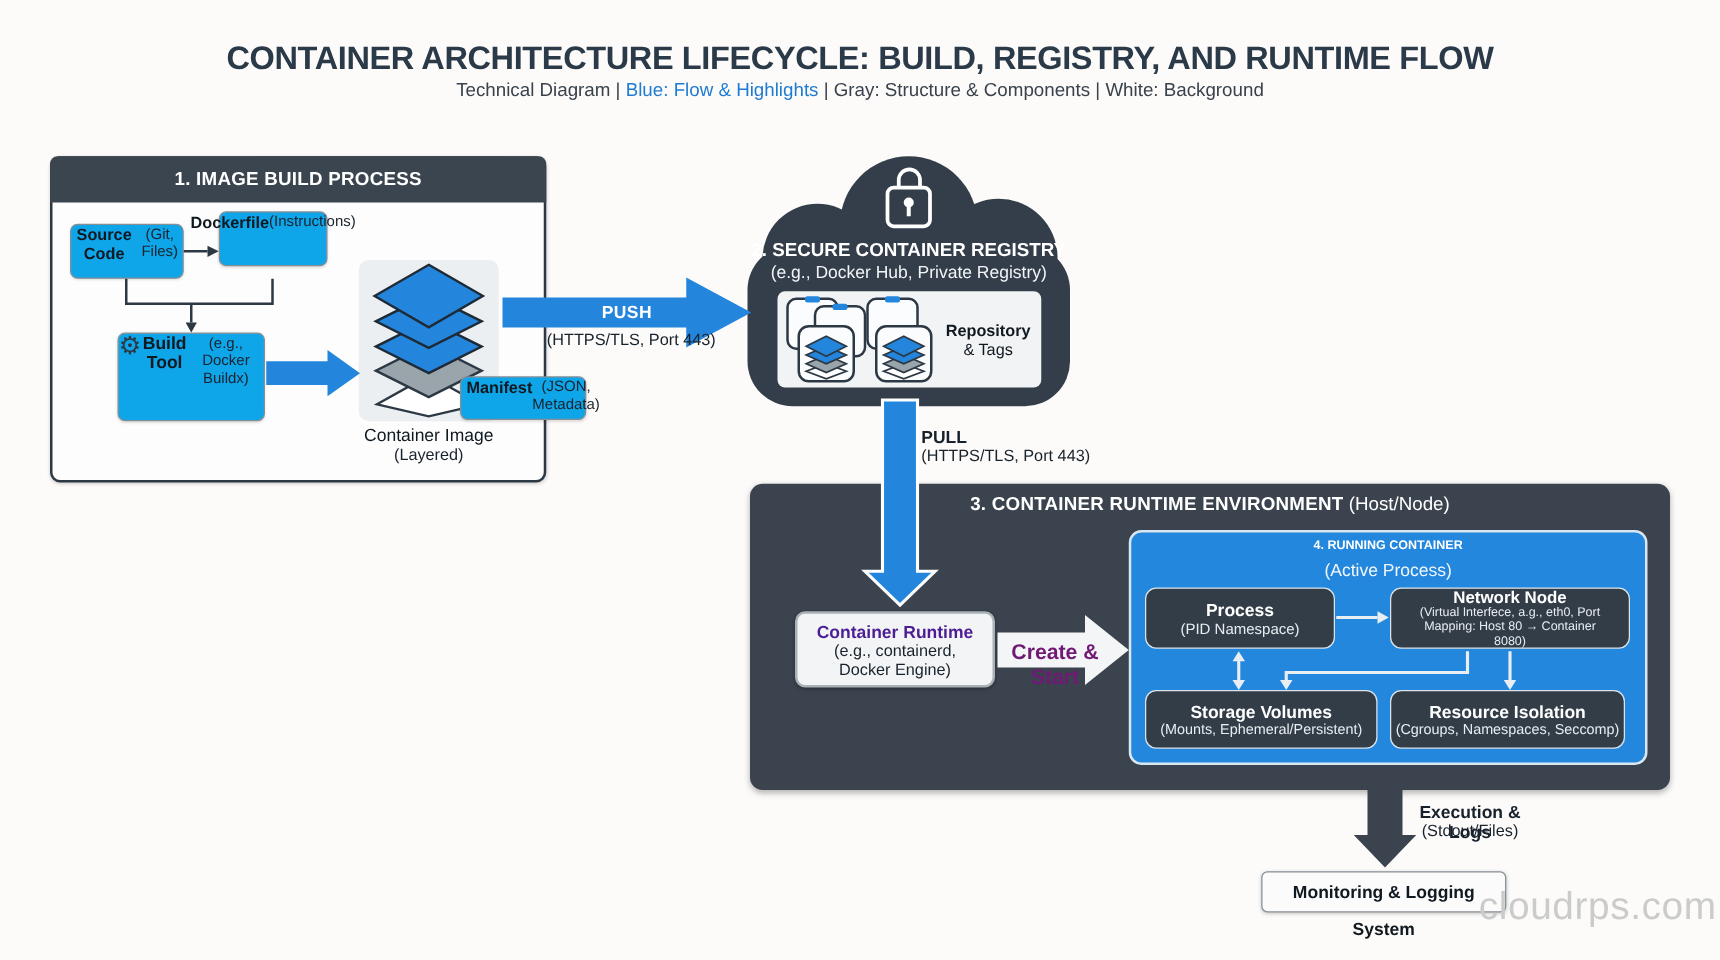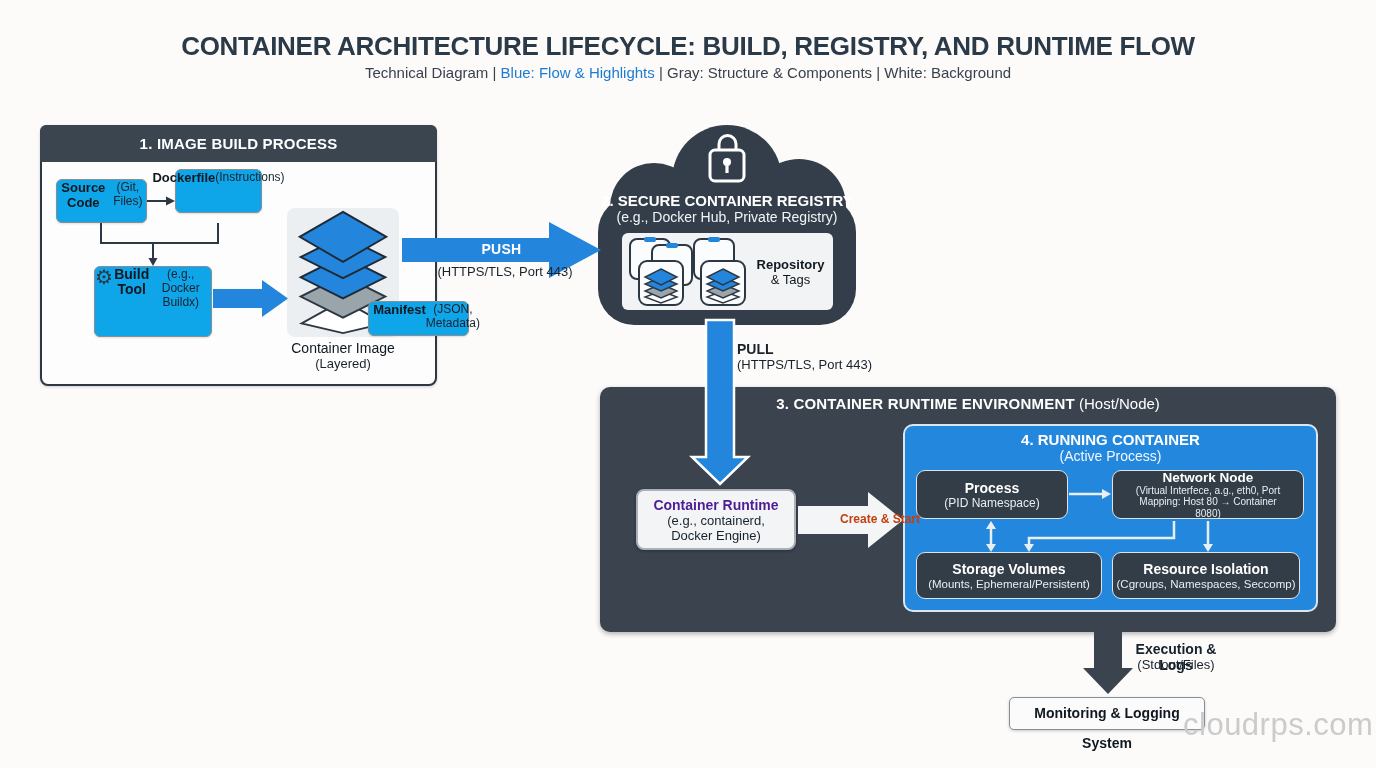--- a/index.html
+++ b/index.html
@@ -56,42 +56,42 @@
   .repo-label .t{font-weight:700;font-size:13px;color:#101820;line-height:15px;}
   .repo-label .s{font-size:13px;color:#101820;line-height:15px;}
   
   .box3{left:600px;top:387px;width:736px;height:245px;background:#3a434e;
     border-radius:10px;box-shadow:0 2px 5px rgba(0,0,0,.3);}
   .box3-title{left:600px;top:395px;width:736px;color:#fff;font-size:15px;z-index:2;}
   .box3-title b{font-weight:700;letter-spacing:.2px;}
   .blue-panel{left:903px;top:424px;width:415px;height:188px;background:#2487de;
     border:2px solid #d9e7f3;border-radius:10px;box-sizing:border-box;z-index:2;}
   .rc-title{left:903px;top:431px;width:415px;color:#fff;font-weight:700;
-    font-size:15px;z-index:3;}
+    font-size:10px;z-index:3;}
   .rc-sub{left:903px;top:448px;width:415px;color:#f2f7fb;font-size:14px;z-index:3;}
   .darkbox{background:#323d48;border:1.5px solid #dce4ea;border-radius:9px;
     box-sizing:border-box;display:flex;flex-direction:column;justify-content:center;
     color:#fff;z-index:3;}
   .darkbox .t{font-weight:700;font-size:14px;line-height:16px;}
   .darkbox .s{font-size:12px;line-height:14px;color:#e8edf2;}
   .proc{left:916px;top:470px;width:152px;height:49px;}
   .net{left:1112px;top:470px;width:192px;height:49px;}
   .net .t{font-size:13.5px;line-height:15px;}
   .net .s{font-size:10px;line-height:11.5px;padding:0 16px;}
   .stor{left:916px;top:552px;width:186px;height:47px;}
   .res{left:1112px;top:552px;width:188px;height:47px;}
   .stor .s,.res .s{font-size:11.5px;}
   .crt{left:636px;top:489px;width:160px;height:61px;background:#f2f4f5;
     border:2px solid #aab2b8;border-radius:8px;box-sizing:border-box;display:flex;
     flex-direction:column;justify-content:center;z-index:3;
     box-shadow:0 1px 3px rgba(0,0,0,.3);}
   .crt .t{font-weight:700;font-size:14px;line-height:16px;color:#4c1d95;}
   .crt .s{font-size:13px;line-height:15px;color:#18222c;}
-  .cs-label{left:824px;top:512px;width:112px;font-weight:700;font-size:12px;
-    color:#c2410c;z-index:6;}
+  .cs-label{left:788px;top:512px;width:112px;font-weight:700;font-size:17px;
+    color:#701a75;z-index:6;}
   
   .exec-label{left:1121px;top:641px;width:110px;font-weight:700;font-size:14px;
     color:#16212c;z-index:6;}
   .exec-sub{left:1121px;top:657px;width:110px;font-size:13px;color:#18222c;z-index:6;}
   .monitor{left:1009px;top:697px;width:196px;height:33px;background:#fbfbfb;
     border:1.5px solid #878f96;border-radius:5px;box-sizing:border-box;
     line-height:30px;font-weight:700;font-size:14px;color:#101820;z-index:6;
     box-shadow:0 1px 3px rgba(0,0,0,.2);}
   .watermark{left:1183px;top:707px;width:190px;font-size:31px;font-weight:400;
     color:#cbcbcb;letter-spacing:.5px;z-index:7;text-align:left;}

